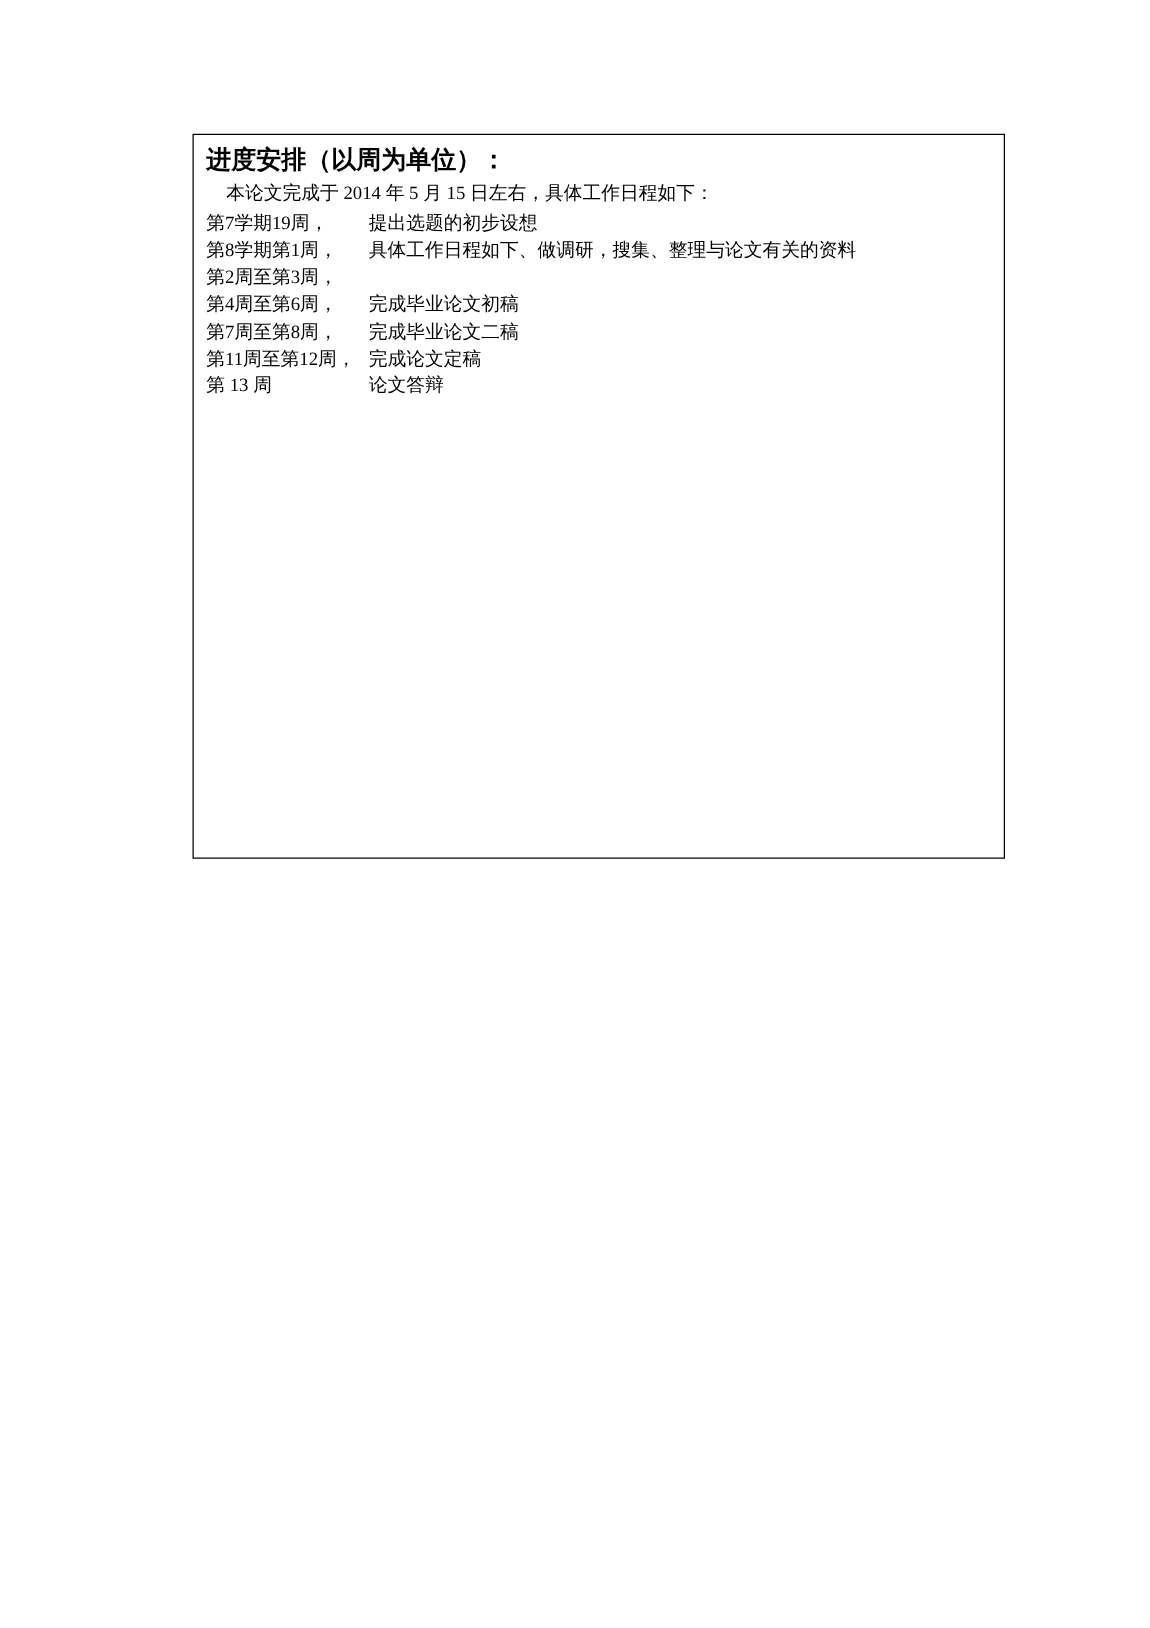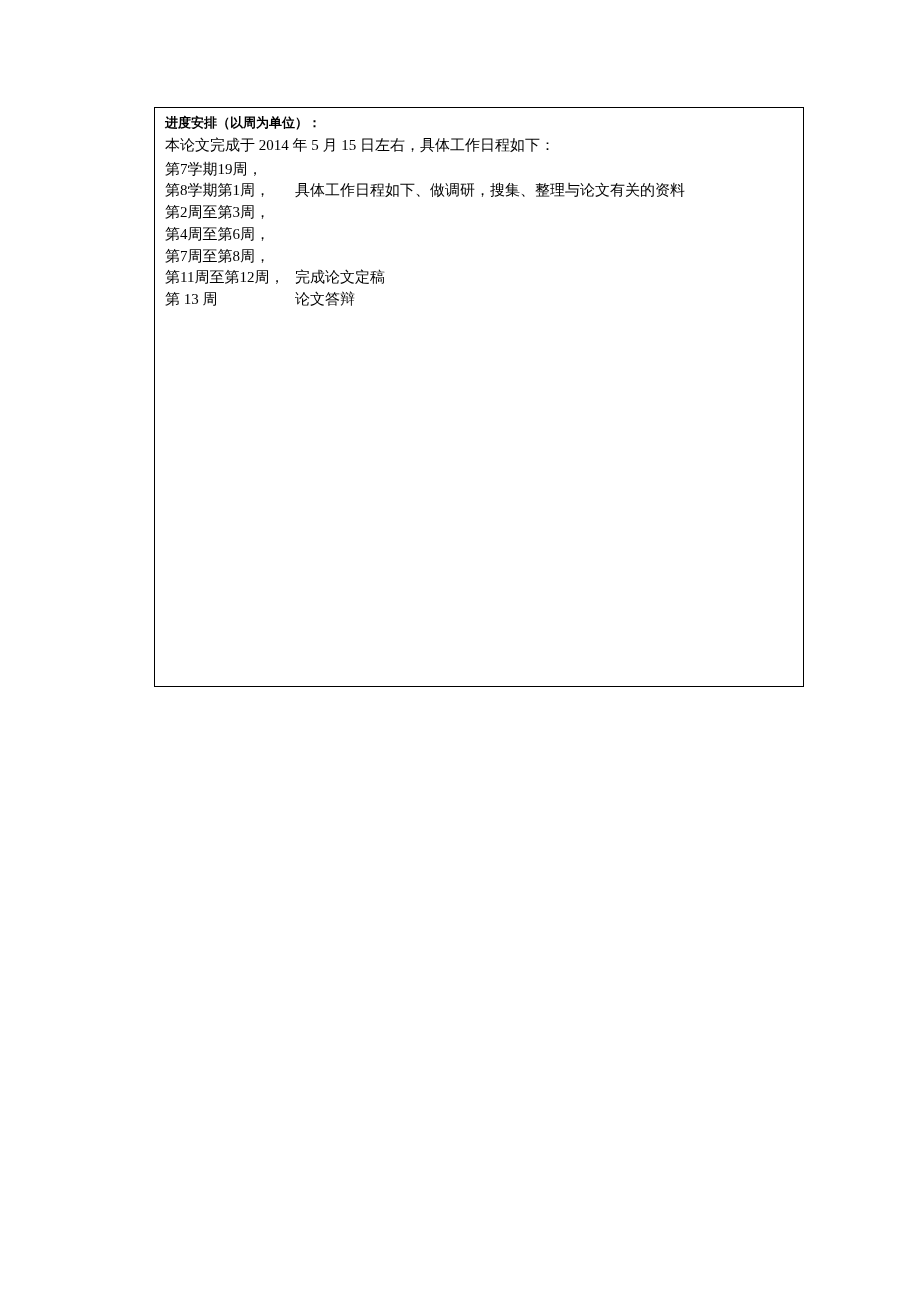--- a/index.html
+++ b/index.html
@@ -22,24 +22,25 @@
       height: 580px;
       border: 1px solid #000;
       padding: 6px 10px;
       font-size: 15px;
       line-height: 1.45;
       color: #000;
     }
     .heading {
       font-weight: bold;
       font-family: "SimHei", "黑体", sans-serif;
-      font-size: 13px;
+      font-size: 20px;
     }
     .intro {
       margin-top: 2px;
+      margin-left: 16px;
     }
     .rows {
       margin-top: 2px;
     }
     .row {
       display: flex;
       align-items: center;
     }
     .period {
       width: 130px;
@@ -52,33 +53,36 @@
   </style>
 </head>
 <body>
 
 <div class="box">
   <div class="heading">进度安排（以周为单位）：</div>
   <div class="intro">本论文完成于 2014 年 5 月 15 日左右，具体工作日程如下：</div>
   <div class="rows">
     <div class="row">
       <span class="period">第7学期19周，</span>
+      <span class="desc">提出选题的初步设想</span>
     </div>
     <div class="row">
       <span class="period">第8学期第1周，</span>
       <span class="desc">具体工作日程如下、做调研，搜集、整理与论文有关的资料</span>
     </div>
     <div class="row">
       <span class="period">第2周至第3周，</span>
     </div>
     <div class="row">
       <span class="period">第4周至第6周，</span>
+      <span class="desc">完成毕业论文初稿</span>
     </div>
     <div class="row">
       <span class="period">第7周至第8周，</span>
+      <span class="desc">完成毕业论文二稿</span>
     </div>
     <div class="row">
       <span class="period">第11周至第12周，</span>
       <span class="desc">完成论文定稿</span>
     </div>
     <div class="row">
       <span class="period">第 13 周</span>
       <span class="desc">论文答辩</span>
     </div>
   </div>

